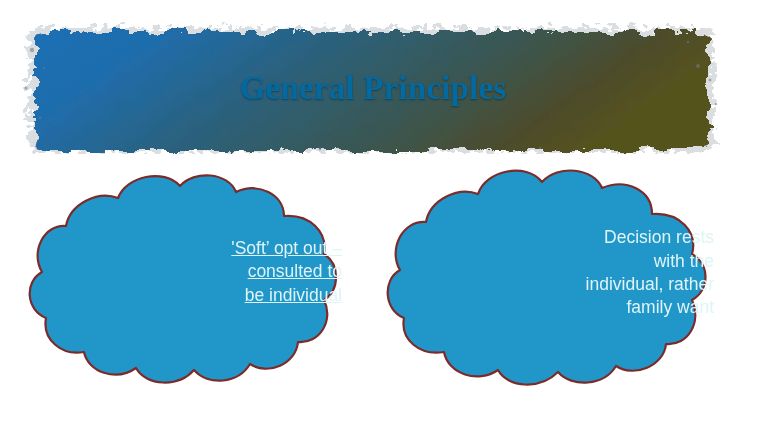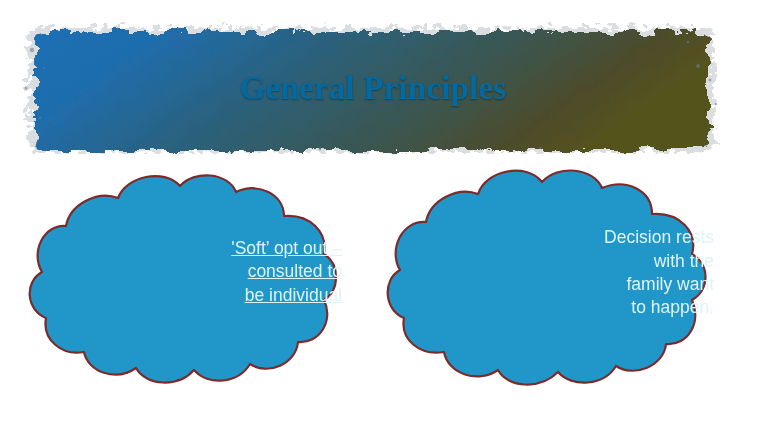--- a/index.html
+++ b/index.html
@@ -184,18 +184,18 @@
                C162,224 130,222 120,204
                C100,218 70,208 66,186
                C42,190 22,174 26,152
                C6,144 4,114 22,104
                C10,84 24,54 48,56
                C52,34 80,20 100,28 Z" fill="#2196c9" stroke="#7c2b2b" stroke-width="2.2" stroke-linejoin="round"></path>
     </svg>
     <div class="cloud-text">
       <span class="ln">Decision rests</span>
       <span class="ln">with the</span>
+      <span class="ln">individual, rather</span>
       <span class="ln">family want</span>
-      <span class="ln">to happen.</span>
     </div>
   </div>
 
 </div>
 
 </body></html>

